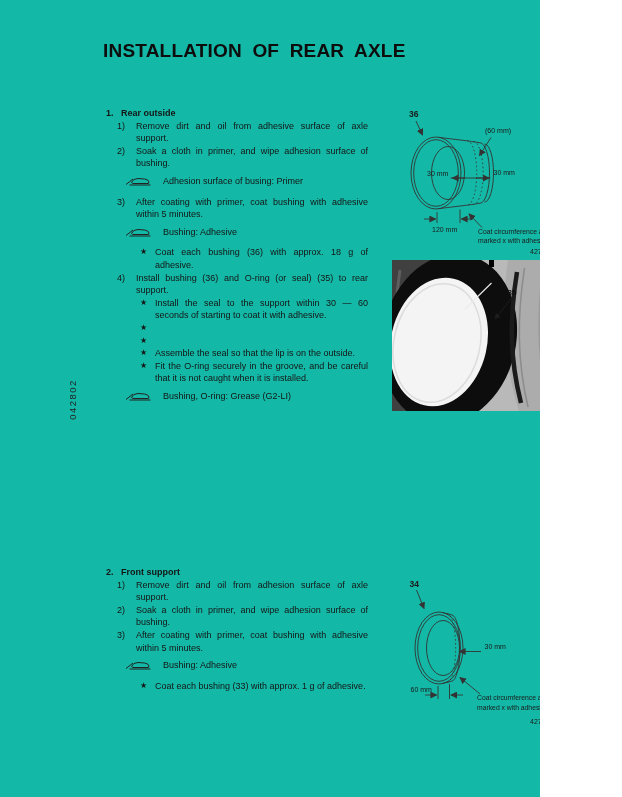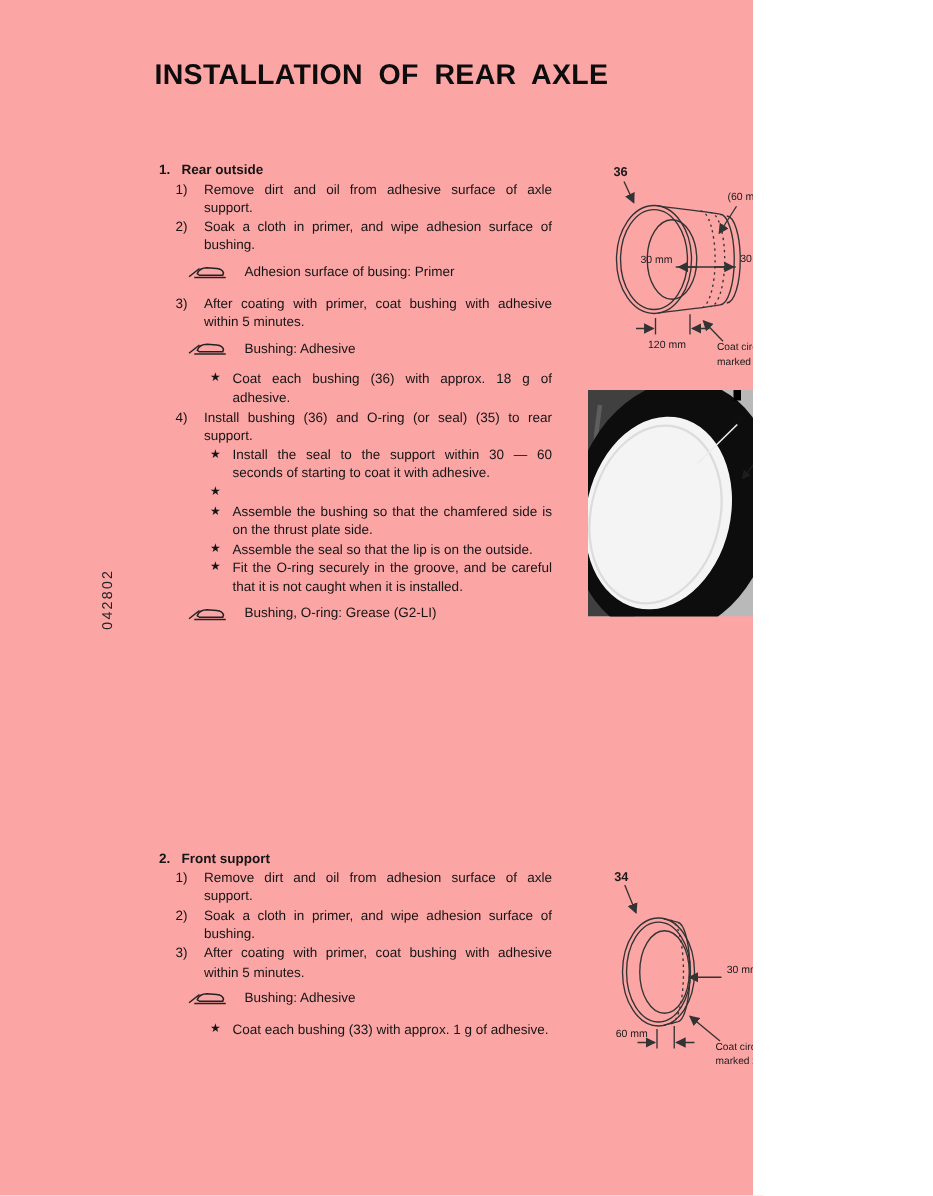--- a/index.html
+++ b/index.html
@@ -1,17 +1,17 @@
 <!DOCTYPE html>
 <html><head>
 <meta charset="utf-8">
 <style>
   html,body { margin:0; padding:0; background:#ffffff; }
   .page {
-    position:relative; width:502px; height:797px; background:#fca5a5;
+    position:relative; width:540px; height:797px; background:#14b8a6;
     font-family:"Liberation Sans", sans-serif; color:#151515; overflow:hidden;
   }
   .title {
     position:absolute; left:103px; top:40px; margin:0;
     font-size:19px; font-weight:bold; letter-spacing:0.2px; word-spacing:5px;
     color:#0d0d0d;
   }
   .side-code {
     position:absolute; left:48px; top:394px; width:48px; text-align:center;
     transform:rotate(-90deg); transform-origin:center;
@@ -104,21 +104,20 @@
     </div>
     <div class="row star">
       <span class="marker">★</span>
       <span class="text">Install the seal to the support within 30 — 60 seconds of starting to coat it with adhesive.</span>
     </div>
     <div class="row star">
       <span class="marker">★</span>
     </div>
     <div class="row star">
       <span class="marker">★</span>
-      <span class="text">Assemble the bushing so that the chamfered side is on the thrust plate side.</span>
     </div>
     <div class="row star">
       <span class="marker">★</span>
       <span class="text">Assemble the seal so that the lip is on the outside.</span>
     </div>
     <div class="row star">
       <span class="marker">★</span>
       <span class="text">Fit the O-ring securely in the groove, and be careful that it is not caught when it is installed.</span>
     </div>
     <div class="row lube">

